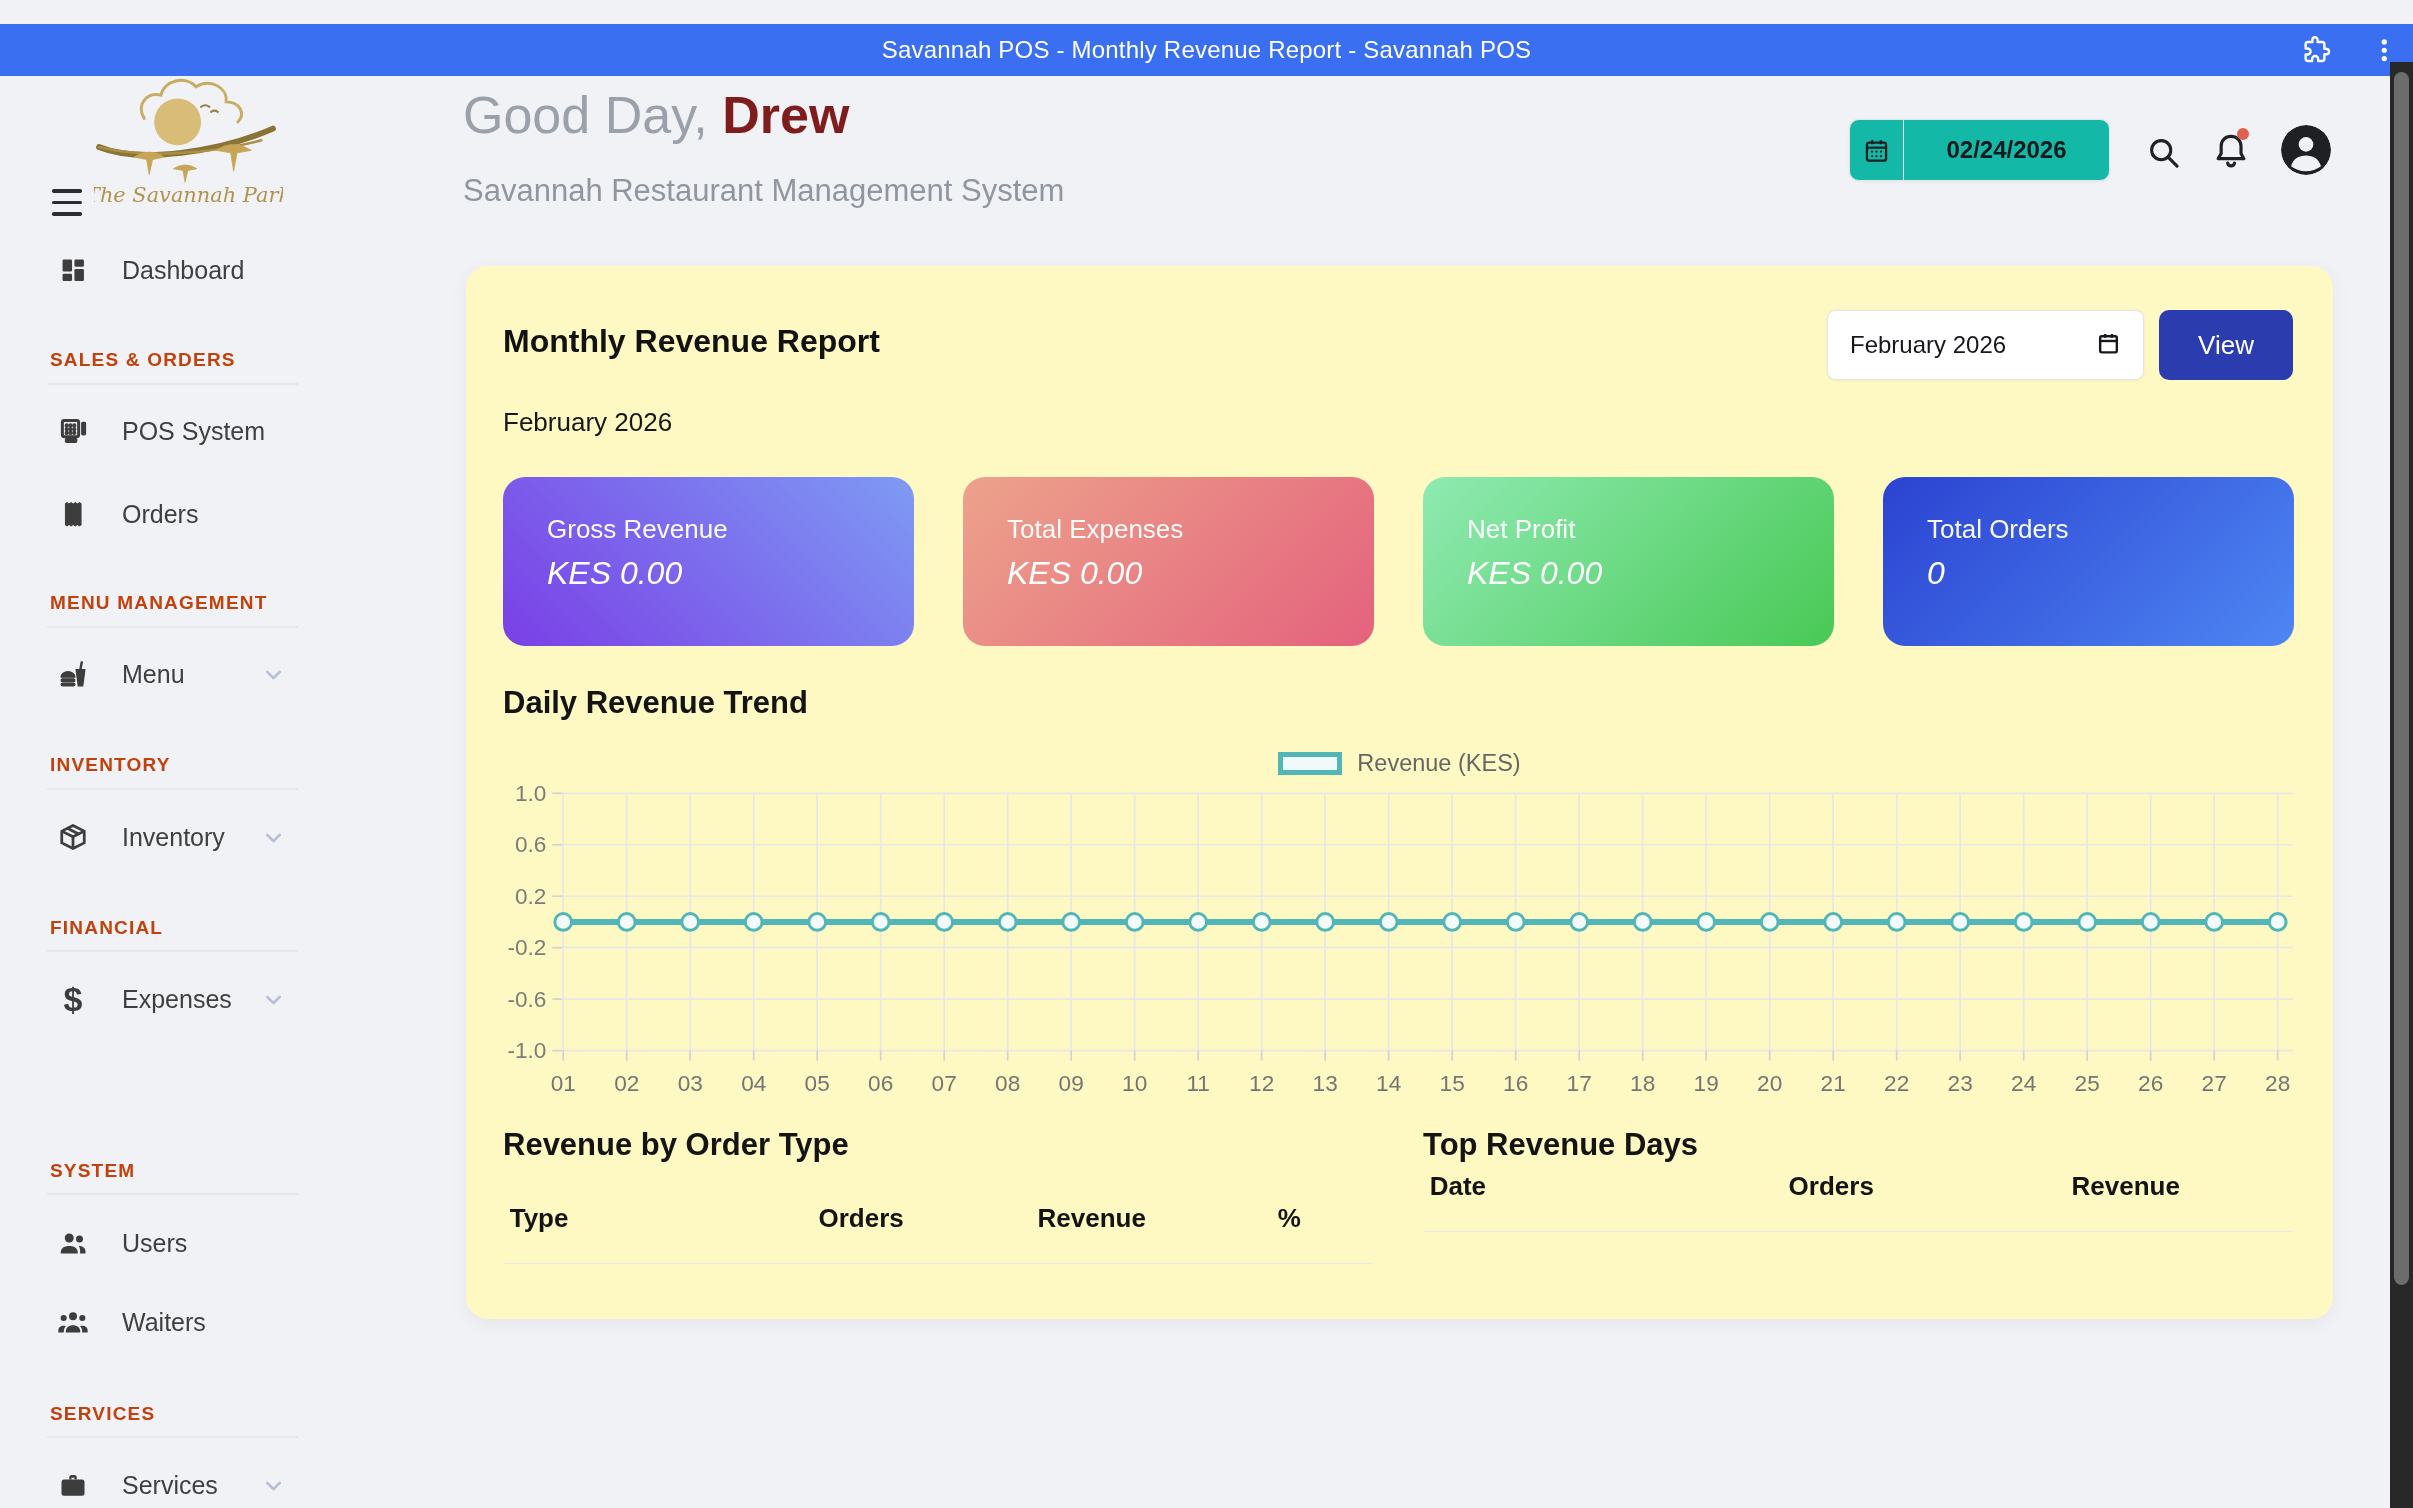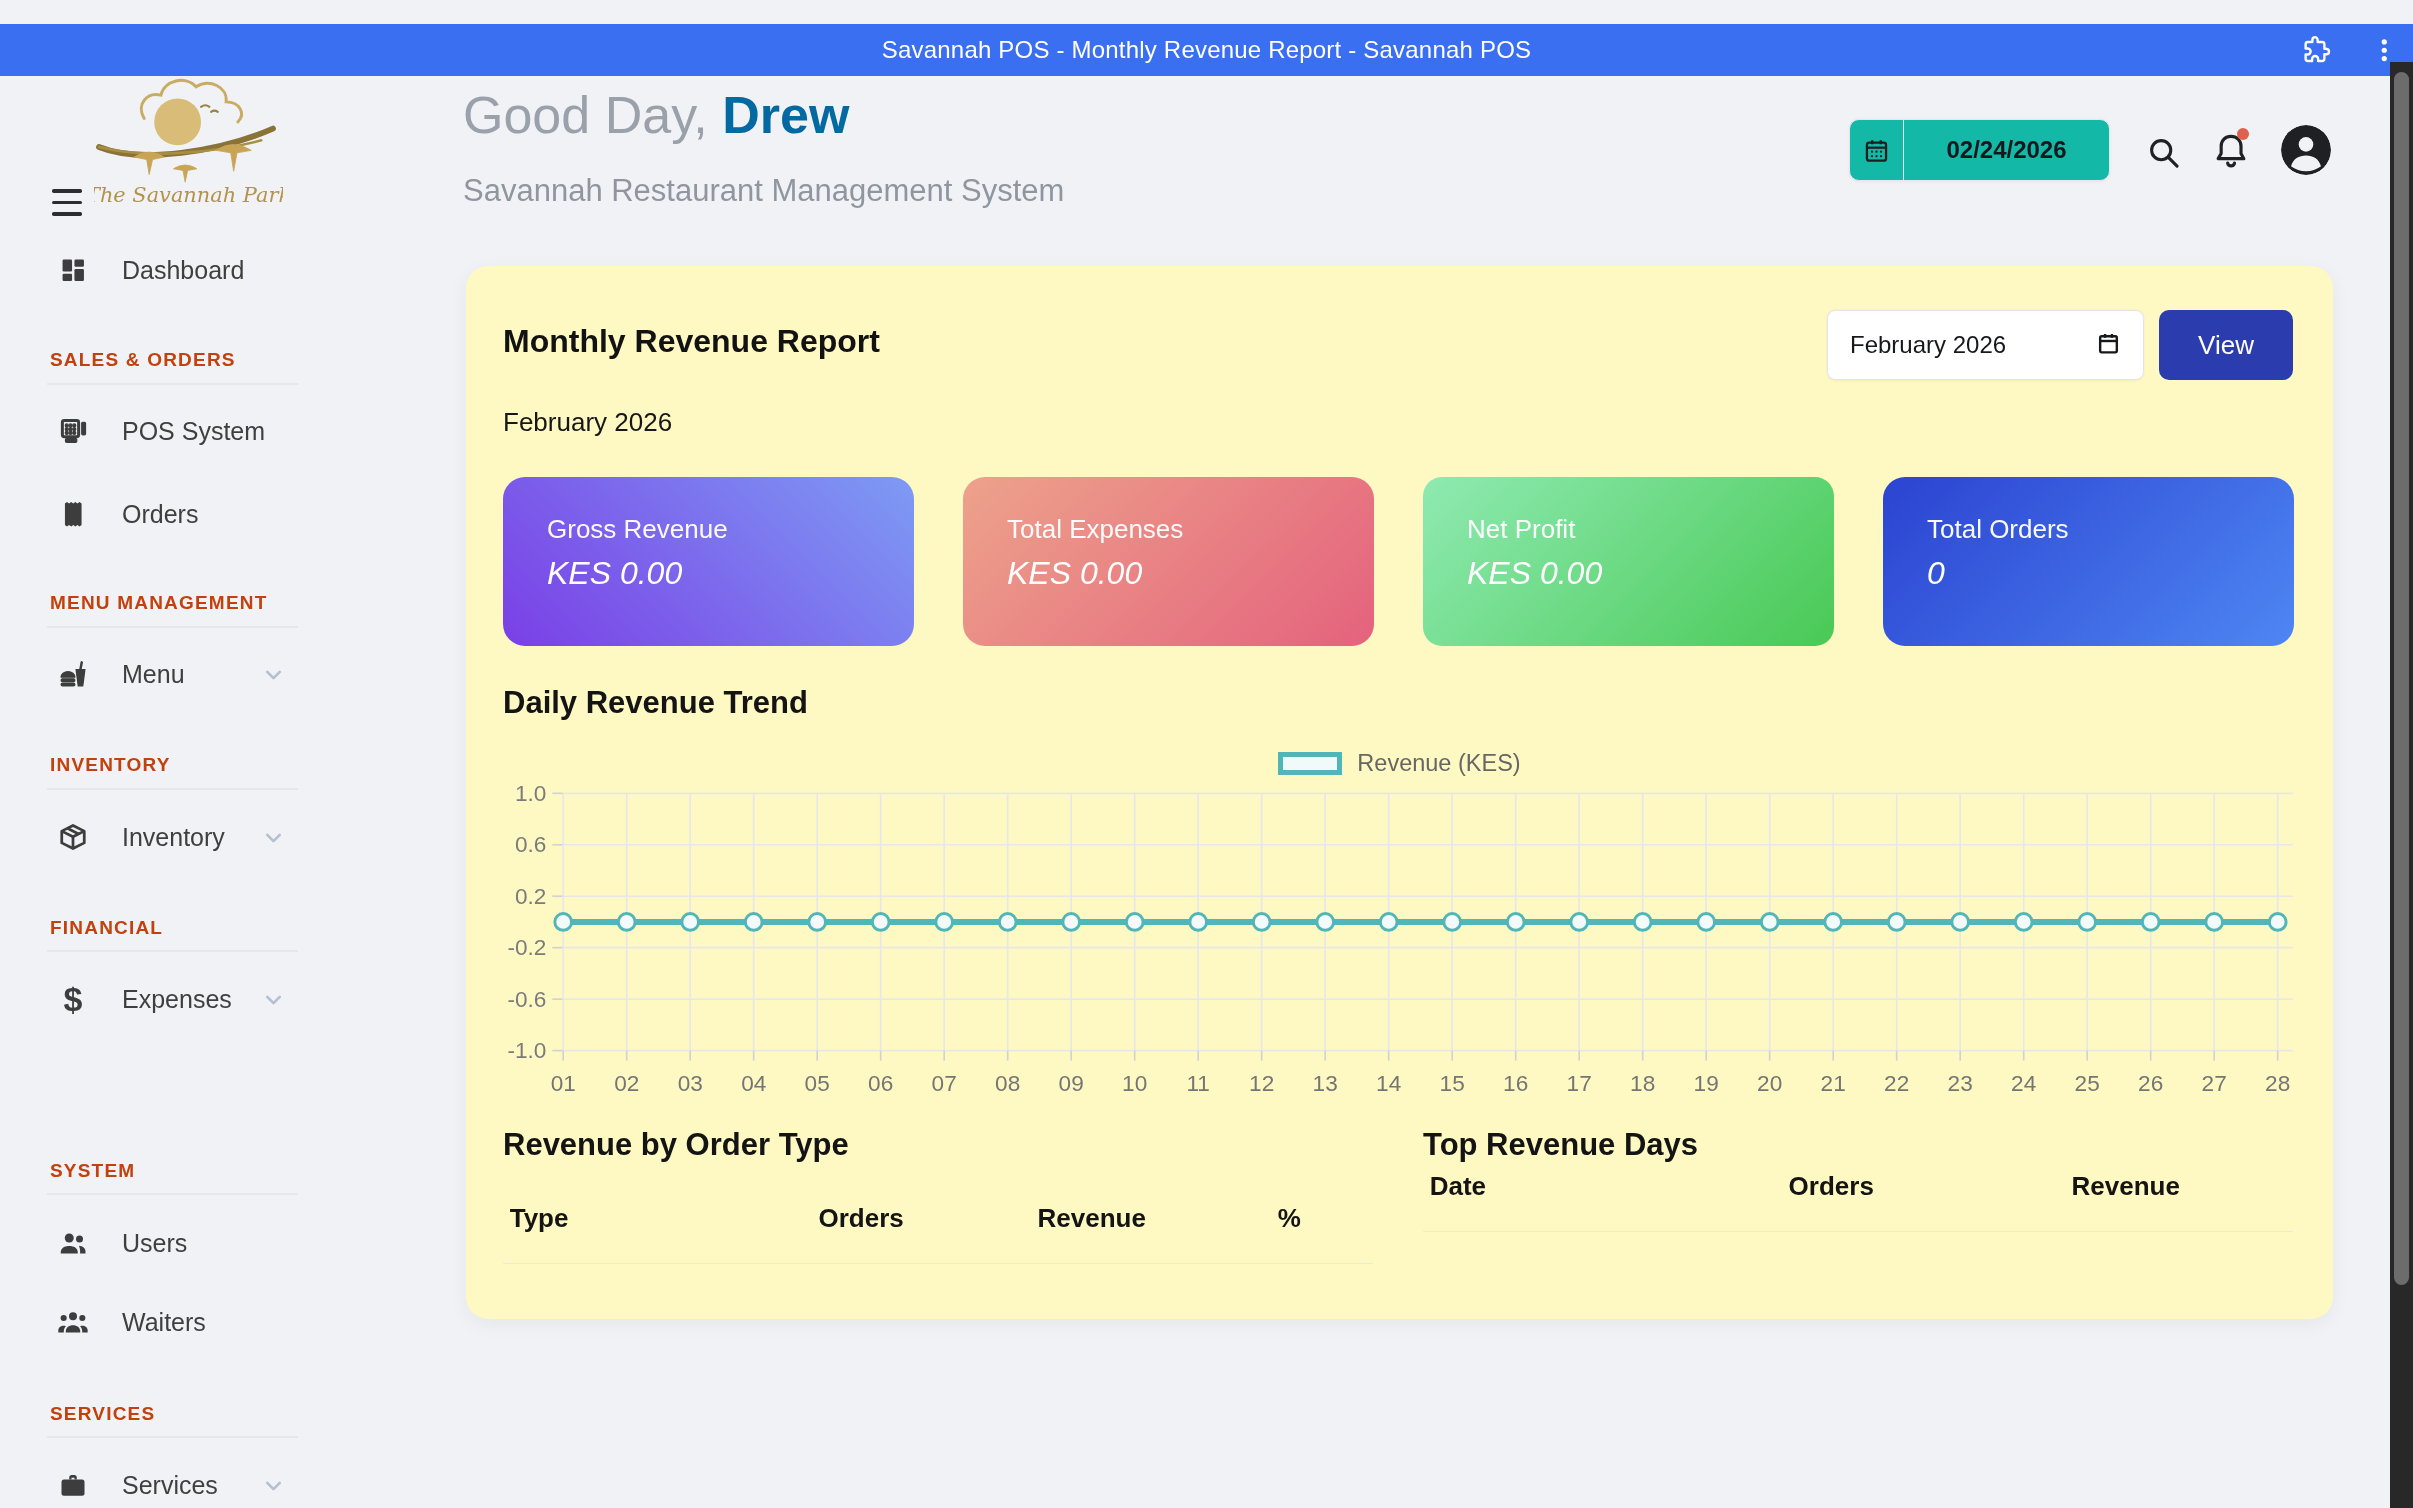--- a/index.html
+++ b/index.html
@@ -24,21 +24,21 @@
   .nav-ico { position:absolute; left:57px; width:32px; height:32px; color:#3d3d3d; display:flex; align-items:center; justify-content:center; }
   .nav-label { position:absolute; left:122px; font-size:25px; color:#3f3f3f; font-weight:500; }
   .nav-chev { position:absolute; left:261px; width:25px; height:25px; color:#b5c0d1; }
   .nav-section { position:absolute; left:50px; font-size:19px; font-weight:700; color:#c2410c; letter-spacing:1.2px; }
   .nav-divider { position:absolute; left:47px; width:251px; height:1.7px; background:#e6e7ea; }
   .dollar-glyph { font-size:34px; font-weight:600; color:#3d3d3d; line-height:1; }
 
   
   .greeting { position:absolute; left:463px; top:85px; font-size:52px; }
   .greeting .light { color:#9aa1ab; font-weight:300; }
-  .greeting .name { color:#0369a1; font-weight:700; }
+  .greeting .name { color:#7f1d1d; font-weight:700; }
   .subtitle { position:absolute; left:463px; top:173px; font-size:31px; color:#8f969f; font-weight:400; }
 
   .date-pill { position:absolute; left:1849px; top:119px; width:261px; height:62px; background:#14b8a6; border:1.7px solid #e4e7ec; border-radius:10px; display:flex; align-items:center; box-shadow:0 0.8px 3.4px rgba(0,0,0,.05); cursor:pointer; }
   .date-pill .cal-seg { width:54px; height:100%; display:flex; align-items:center; justify-content:center; border-right:1.7px solid #e7eaee; color:#1f1f1f; }
   .date-pill .date-text { flex:1; text-align:center; font-size:24px; font-weight:600; color:#16181d; }
   .hdr-ico { position:absolute; display:flex; align-items:center; justify-content:center; cursor:pointer; color:#202124; }
   .bell-dot { position:absolute; right:1.7px; top:-3.4px; width:12.6px; height:12.6px; border-radius:50%; background:#e0604e; }
   .avatar { position:absolute; left:2281px; top:125px; width:50px; height:50px; border-radius:50%; overflow:hidden; cursor:pointer; }
 
   
@@ -319,21 +319,21 @@
 
     <div class="stats">
       <div class="stat-card" style="background: linear-gradient(45deg, rgb(122, 63, 230), rgb(126, 155, 244));">
         <div class="stat-label">Gross Revenue</div>
         <div class="stat-value">KES 0.00</div>
       </div>
       <div class="stat-card" style="background: linear-gradient(135deg, rgb(237, 162, 139), rgb(228, 98, 125));">
         <div class="stat-label">Total Expenses</div>
         <div class="stat-value">KES 0.00</div>
       </div>
-      <div class="stat-card" style="background: linear-gradient(135deg, rgb(143, 234, 178), rgb(73, 201, 85)); border-radius: 19px;">
+      <div class="stat-card" style="background: linear-gradient(135deg, rgb(143, 234, 178), rgb(73, 201, 85));">
         <div class="stat-label">Net Profit</div>
         <div class="stat-value">KES 0.00</div>
       </div>
       <div class="stat-card" style="background: linear-gradient(135deg, rgb(43, 67, 209), rgb(78, 134, 243));">
         <div class="stat-label">Total Orders</div>
         <div class="stat-value">0</div>
       </div>
     </div>
 
     <div class="chart-title">Daily Revenue Trend</div>

